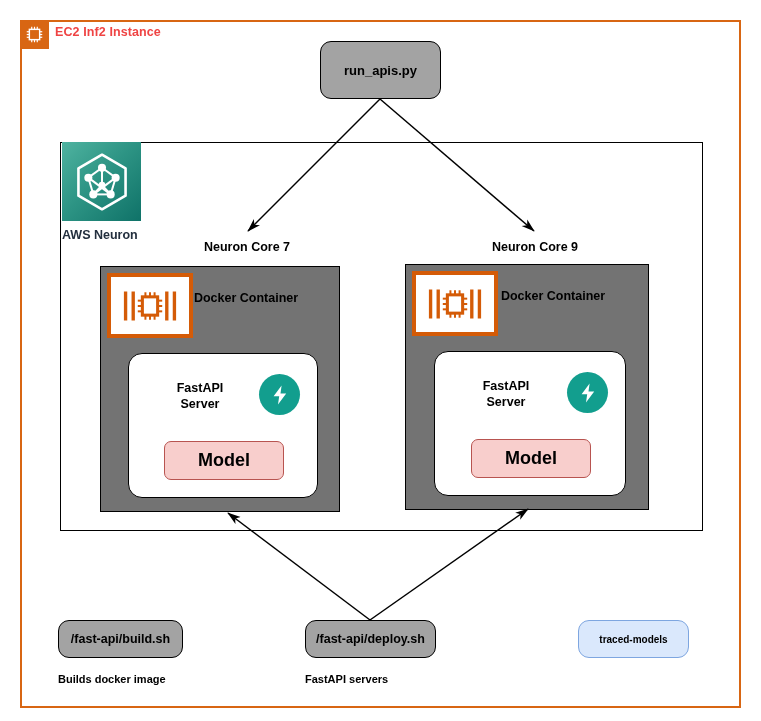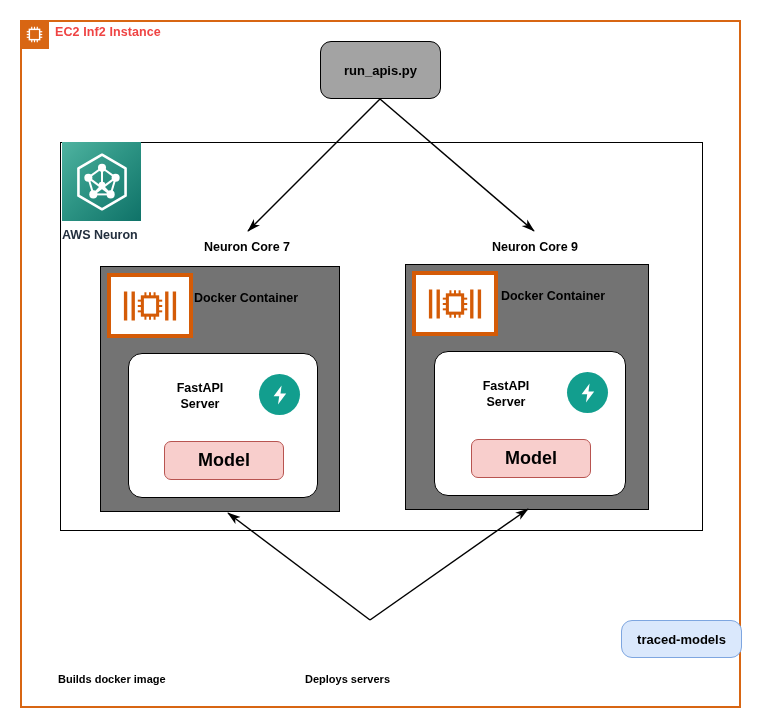--- a/index.html
+++ b/index.html
@@ -118,22 +118,22 @@
     border-radius: 7px;
     display: flex; align-items: center; justify-content: center;
     font-size: 18px; font-weight: bold; color: #000000;
   }
   #docker-container-1 .model-box { left: 36px; }
 
   
   #build-sh-box { left: 58px; top: 620px; width: 125px; height: 38px; font-size: 12.5px; }
   #deploy-sh-box { left: 305px; top: 620px; width: 131px; height: 38px; font-size: 12.5px; }
   #traced-models-box {
-    left: 578px; top: 620px; width: 121px; height: 38px;
-    background: #DAE8FC; border: 1.4px solid #7EA6E0; font-size: 13px; margin-left: 43px;
+    left: 578px; top: 620px; width: 111px; height: 38px;
+    background: #DAE8FC; border: 1.4px solid #7EA6E0; font-size: 10px;
   }
   .bottom-caption {
     font-size: 11px; font-weight: bold; color: #000000; white-space: nowrap;
   }
   #build-caption { left: 58px; top: 673px; }
   #deploy-caption { left: 305px; top: 673px; }
 
   
   #arrow-layer {
     left: 0; top: 0; width: 761px; height: 721px;
@@ -287,23 +287,29 @@
         <svg width="24" height="24" viewBox="0 0 24 24" aria-hidden="true">
           <polygon points="13.6,2.5 5.6,13.3 11.2,13.3 10.0,21.5 18.2,10.4 12.5,10.4" fill="#ffffff"></polygon>
         </svg>
       </div>
       <div class="model-box">
         <span>Model</span>
       </div>
     </div>
   </div>
 
+  <div class="abs rbox" id="build-sh-box">
+    <span>/fast-api/build.sh</span>
+  </div>
   <div class="abs bottom-caption" id="build-caption">Builds docker image</div>
 
-  <div class="abs bottom-caption" id="deploy-caption">Deploys servers</div>
+  <div class="abs rbox" id="deploy-sh-box">
+    <span>/fast-api/deploy.sh</span>
+  </div>
+  <div class="abs bottom-caption" id="deploy-caption">FastAPI servers</div>
 
   <div class="abs rbox" id="traced-models-box">
     <span>traced-models</span>
   </div>
 
   <svg class="abs" id="arrow-layer" viewBox="0 0 761 721" xmlns="http://www.w3.org/2000/svg">
     <defs>
       <marker id="arrowhead" markerWidth="10" markerHeight="10" refX="8.4" refY="3.2" orient="auto" markerUnits="strokeWidth">
         <path d="M0,0.3 L9,3.2 L0,6.1 L2.4,3.2 Z" fill="#000000"></path>
       </marker>

